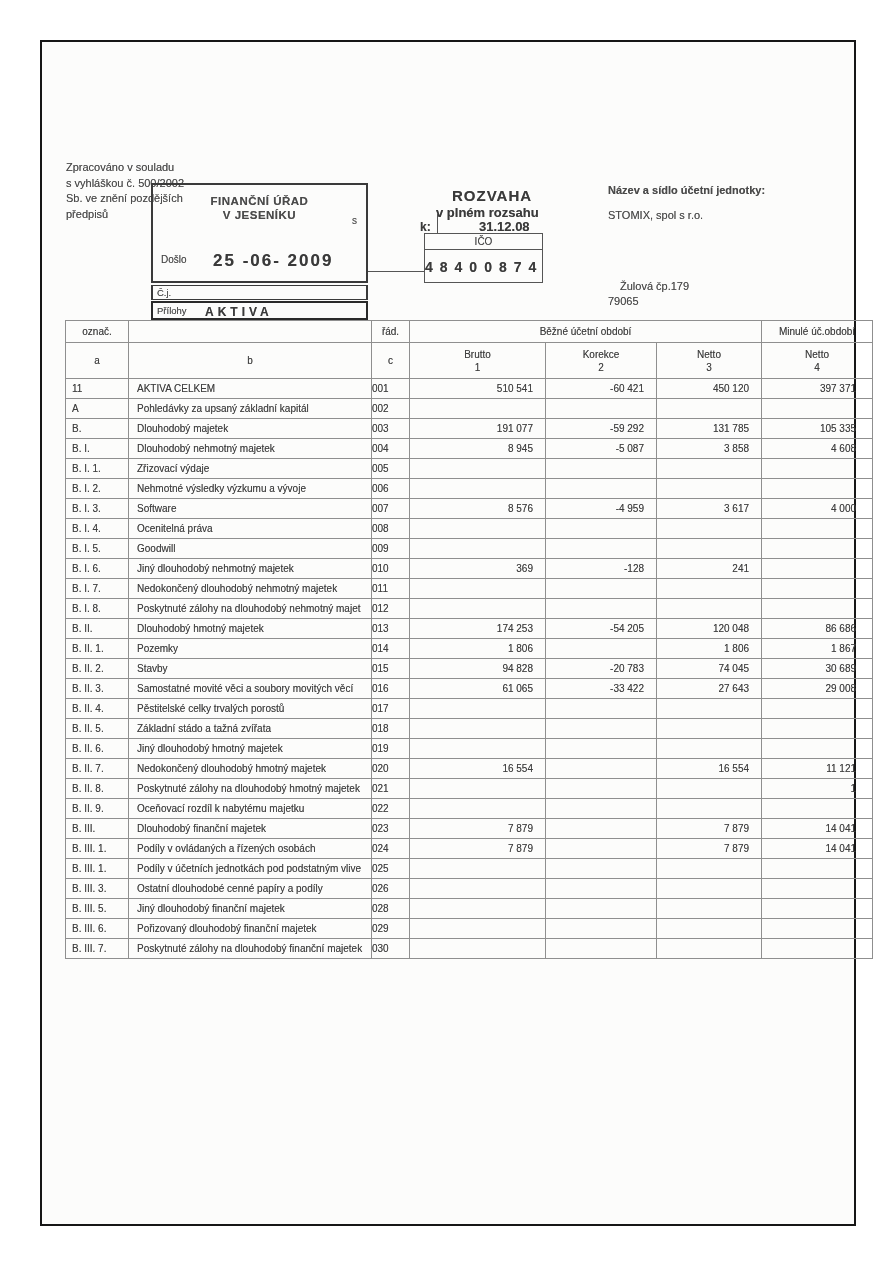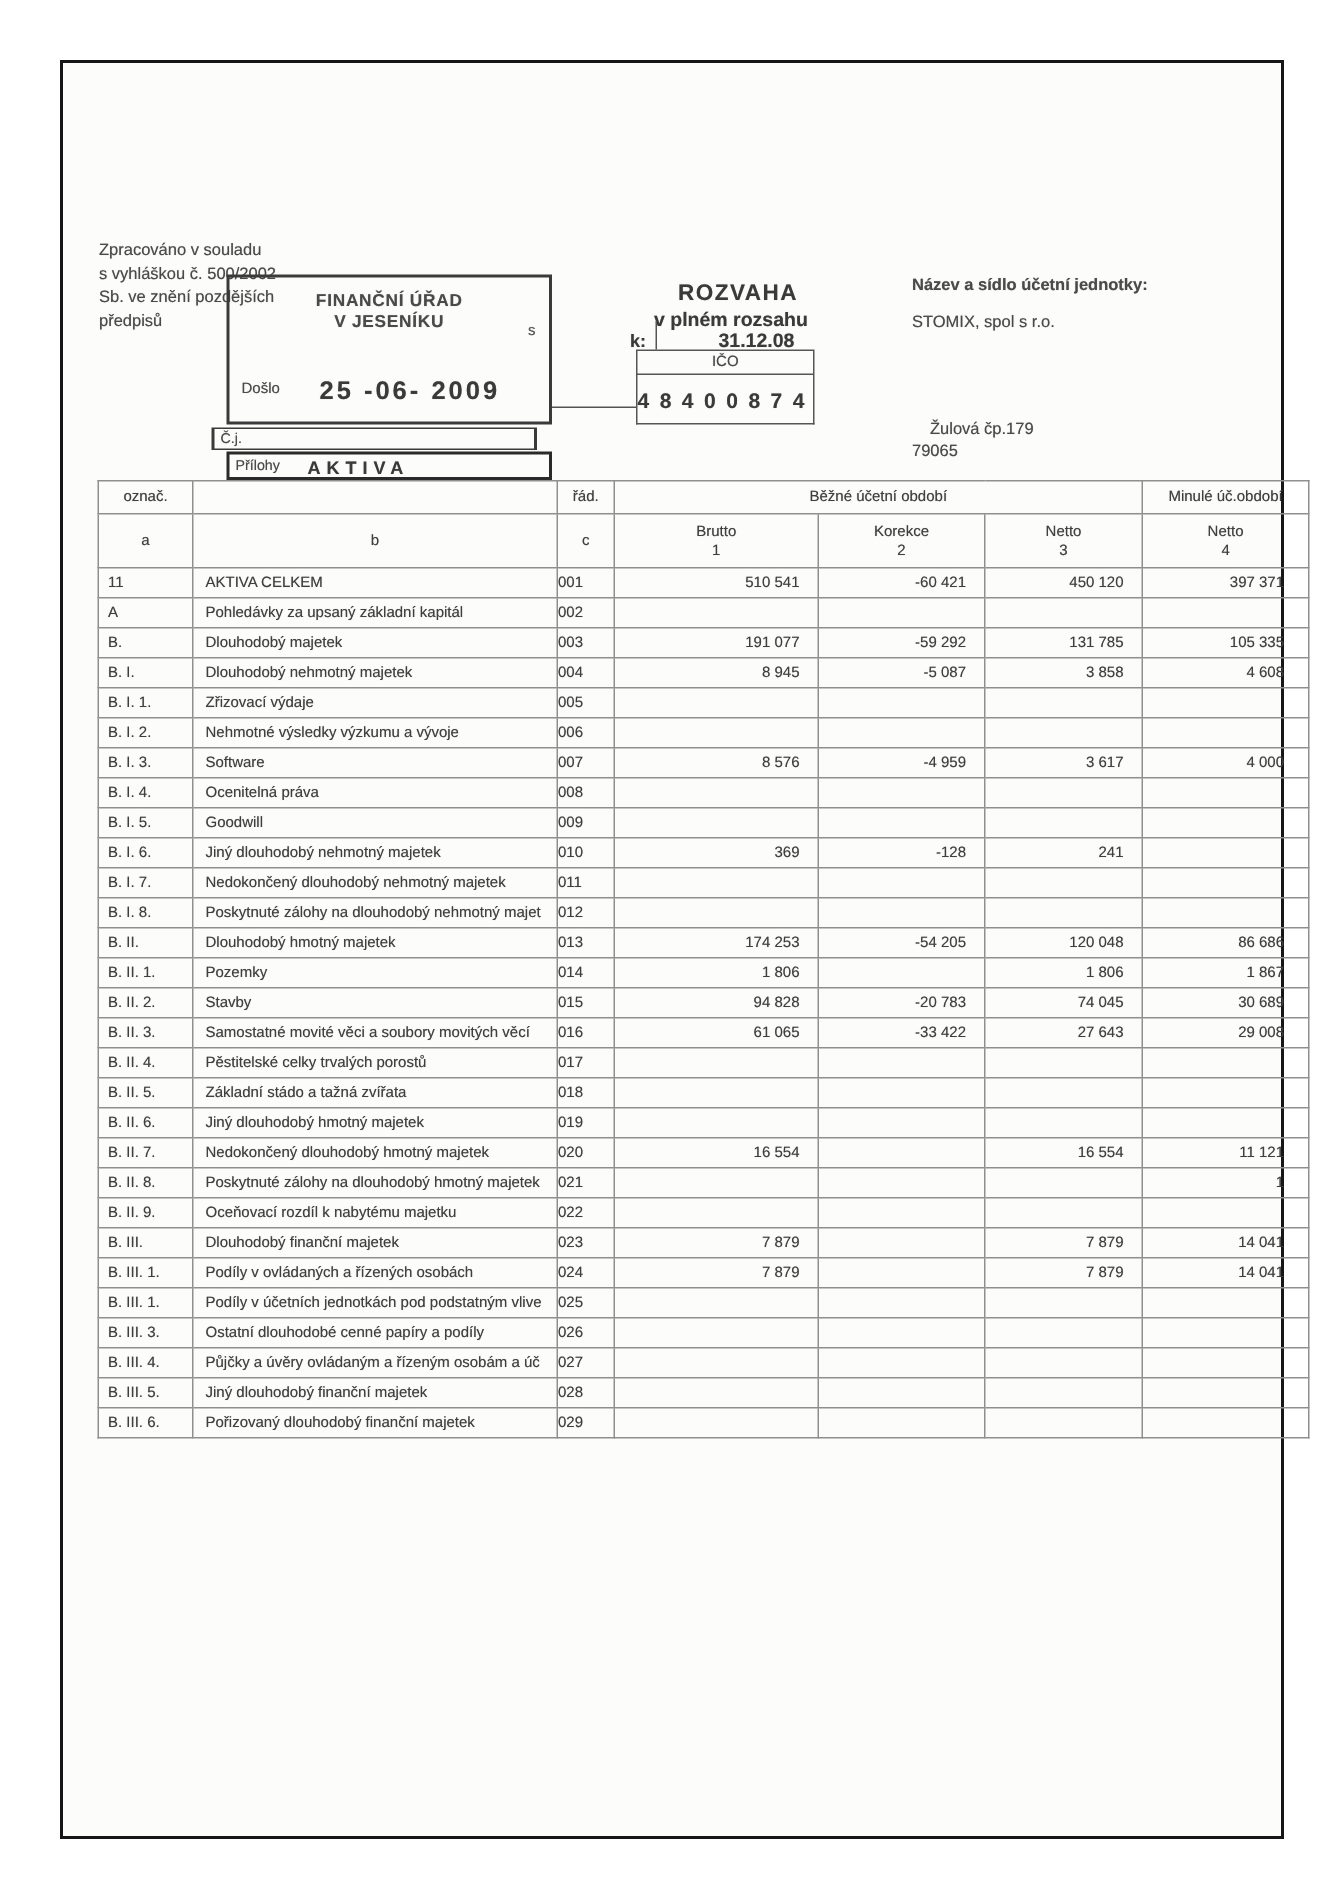--- a/index.html
+++ b/index.html
@@ -14,21 +14,21 @@
 
   
   .stamp { position:absolute; left:151px; top:183px; width:217px; height:100px;
            border:2px solid #3a3a3a; }
   .stamp-office { text-align:center; padding-top:9px; font-size:11.5px; font-weight:bold;
                   letter-spacing:.5px; color:#4a4a4a; line-height:14px; }
   .stamp-s { position:absolute; right:9px; top:30px; font-size:10px; color:#555; }
   .stamp-doslo { position:absolute; left:8px; bottom:16px; font-size:10px; color:#4a4a4a; }
   .stamp-date { position:absolute; left:60px; bottom:10px; font-size:17px; font-weight:bold;
                 letter-spacing:2px; color:#3a3a3a; }
-  .cj-box { position:absolute; left:141px; top:285px; width:217px; height:15px;
+  .cj-box { position:absolute; left:151px; top:285px; width:217px; height:15px;
             border:1px solid #3a3a3a; border-width:1px 2px 1px 2px; font-size:9.5px; color:#4a4a4a; padding:1px 0 0 4px; }
   .prilohy-box { position:absolute; left:151px; top:301px; width:217px; height:19px;
                  border:2px solid #2a2a2a; font-size:9.5px; color:#4a4a4a; padding:2px 0 0 4px; z-index:3; background:transparent; }
   .prilohy-box .aktiva { position:absolute; left:52px; top:2px; font-size:12px; font-weight:bold;
                          letter-spacing:4px; color:#3a3a3a; }
 
   
   .title    { position:absolute; left:452px; top:187px; font-size:15px; font-weight:bold; letter-spacing:1px; color:#3a3a3a; }
   .subtitle { position:absolute; left:436px; top:205px; font-size:13px; font-weight:bold; color:#3a3a3a; }
   .k-label  { position:absolute; left:420px; top:220px; font-size:12px; font-weight:bold; color:#3a3a3a; }
@@ -372,41 +372,41 @@
         <tr>
           <td class="c-oznac">B. III. 3.</td>
           <td class="c-label">Ostatní dlouhodobé cenné papíry a podíly</td>
           <td class="c-rad">026</td>
           <td class="c-brutto"></td>
           <td class="c-korekce"></td>
           <td class="c-netto"></td>
           <td class="c-minule"></td>
         </tr>
         <tr>
-          <td class="c-oznac">B. III. 4.</td>
-          <td class="c-label">Půjčky a úvěry ovládaným a řízeným osobám a úč</td>
-          <td class="c-rad">027</td>
-          <td class="c-brutto"></td>
-          <td class="c-korekce"></td>
-          <td class="c-netto"></td>
-          <td class="c-minule"></td>
-        </tr>
-        <tr>
           <td class="c-oznac">B. III. 5.</td>
           <td class="c-label">Jiný dlouhodobý finanční majetek</td>
           <td class="c-rad">028</td>
           <td class="c-brutto"></td>
           <td class="c-korekce"></td>
           <td class="c-netto"></td>
           <td class="c-minule"></td>
         </tr>
         <tr>
           <td class="c-oznac">B. III. 6.</td>
           <td class="c-label">Pořizovaný dlouhodobý finanční majetek</td>
           <td class="c-rad">029</td>
           <td class="c-brutto"></td>
           <td class="c-korekce"></td>
           <td class="c-netto"></td>
           <td class="c-minule"></td>
         </tr>
+        <tr>
+          <td class="c-oznac">B. III. 7.</td>
+          <td class="c-label">Poskytnuté zálohy na dlouhodobý finanční majetek</td>
+          <td class="c-rad">030</td>
+          <td class="c-brutto"></td>
+          <td class="c-korekce"></td>
+          <td class="c-netto"></td>
+          <td class="c-minule"></td>
+        </tr>
       </tbody>
   </table>
 </div>
 
 </body></html>

